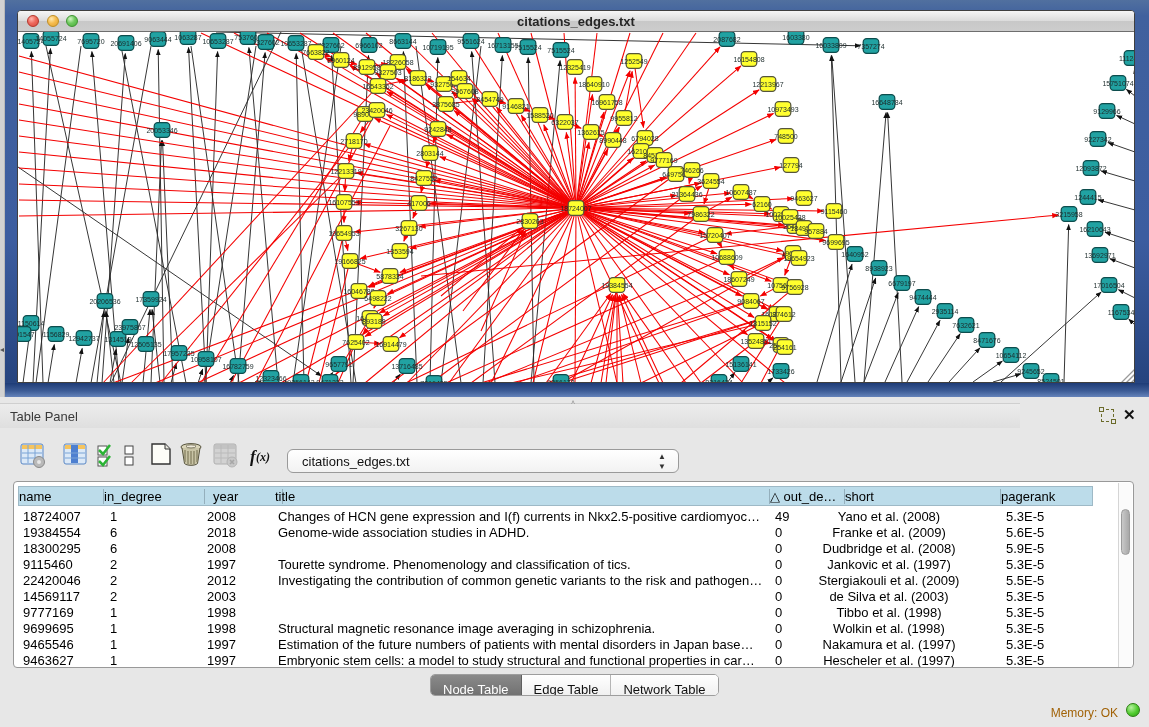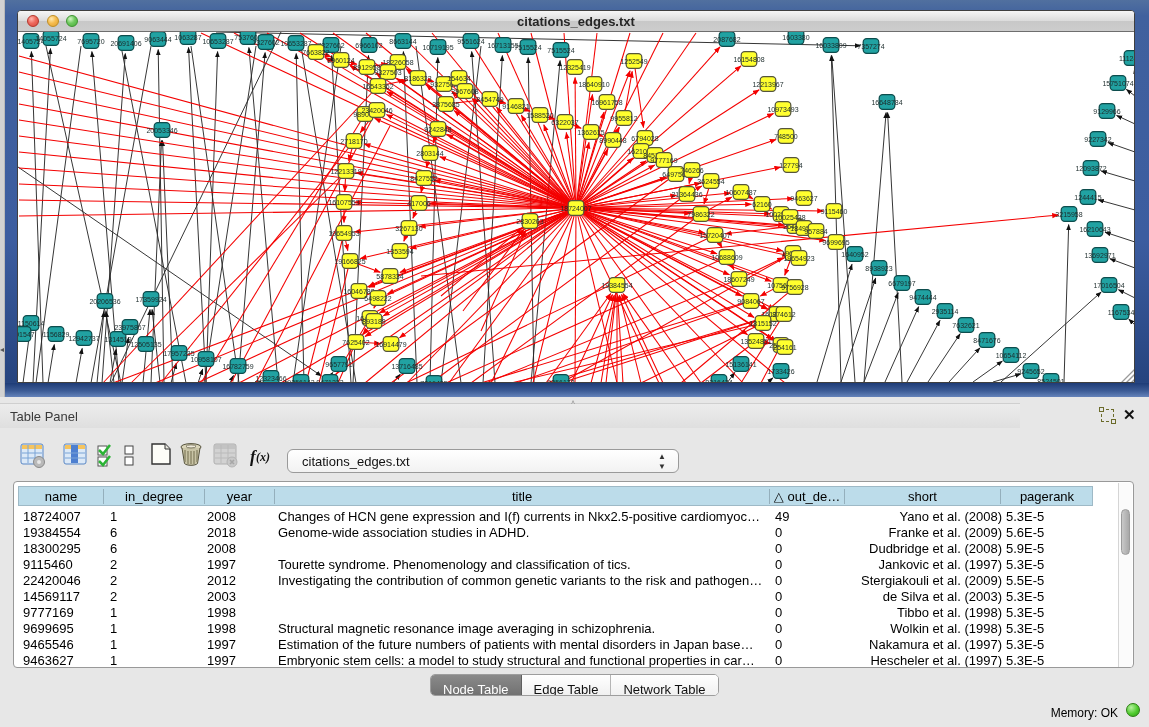--- a/index.html
+++ b/index.html
@@ -24,34 +24,34 @@
 .phead .t{position:absolute;left:10px;top:5px;font-size:13px;color:#3a3a3a}
 .fico{position:absolute;left:1101px;top:5px;width:13px;height:13px;border:1px dashed #6b6b2a}
 .fico i{position:absolute;width:5px;height:5px;border:1px solid #6b6b2a;background:#e7e7e7}
 .xico{position:absolute;left:1123px;top:2px;font-size:15px;font-weight:bold;color:#111}
 .toolbar{position:absolute;left:0;top:36px;width:1149px;height:46px}
 .combo{position:absolute;left:287px;top:16px;width:392px;height:24px;background:linear-gradient(180deg,#ffffff,#f2f2f2);border:1px solid #9a9a9a;border-radius:6px}
 .combo .tx{position:absolute;left:14px;top:4px;font-size:13px;color:#111}
 .combo .ar{position:absolute;right:12px;top:2px;font-size:8px;color:#333;line-height:10px;text-align:center}
 .well{position:absolute;left:13px;top:84px;width:1121px;height:187px;background:#fff;border:1px solid #999;border-radius:4px;overflow:hidden}
 .thead{position:absolute;left:4px;top:4px;width:1075px;height:20px;background:#bcdcea;border:1px solid #9eb9c6}
-.th{position:absolute;top:2px;font-size:13px;color:#000;text-align:center;border-right:1px solid #94afbc}
+.th{position:absolute;top:2px;font-size:13px;color:#000;text-align:left;border-right:1px solid #94afbc}
 .tbody{position:absolute;left:4px;top:27px;width:1075px;height:160px;font-size:13px;color:#000}
 .tr{position:relative;height:16px;white-space:nowrap}
 .tr div{position:absolute;top:0;overflow:hidden}
 .c0{left:5px;width:80px}.c1{left:92px;width:85px}.c2{left:189px;width:60px}
 .c3{left:260px;width:492px}.c4{left:757px;width:68px}
-.c5{left:814px;width:170px;text-align:right}.c6{left:988px;width:90px}
+.c5{left:786px;width:170px;text-align:center}.c6{left:988px;width:90px}
 .vsb{position:absolute;right:1px;top:1px;width:14px;height:184px;background:#fbfbfb;border-left:1px solid #d5d5d5}
 .vsb .th2{position:absolute;left:2px;top:26px;width:9px;height:46px;background:linear-gradient(90deg,#c9c9c9,#a8a8a8);border-radius:5px;border:1px solid #9b9b9b}
 .tabs{position:absolute;left:430px;top:277px;height:22px;display:flex;border:1px solid #9d9d9d;border-radius:5px;overflow:hidden;background:#fff}
 .tab{height:22px;line-height:21px;font-size:13px;padding:4px 12px;color:#111;background:linear-gradient(180deg,#ffffff,#efefef);border-right:1px solid #b5b5b5}
 .tab.sel{background:linear-gradient(180deg,#8a8a8a,#6f6f6f);color:#fff;border-right:1px solid #5f5f5f}
 .tab:last-child{border-right:none}
-.mem{position:absolute;right:31px;top:309px;font-size:12px;color:#000000}
+.mem{position:absolute;right:31px;top:309px;font-size:12px;color:#a16207}
 .dot{position:absolute;right:9px;top:306px;width:14px;height:14px;border-radius:50%;background:radial-gradient(circle at 35% 30%,#b6f0a0 0%,#4fcb2d 55%,#2f9e17 100%);border:1px solid #2a7d12}
 </style></head><body>
 <div class="page">
  <div class="graphsec">
   <div class="blueframe">
         <div class="bbot"></div>
       </div>
   <div class="lstrip">
         <div class="lmark">◂</div>
       </div>
@@ -1043,21 +1043,21 @@
    </svg>
    <div class="combo">
           <div class="tx">citations_edges.txt</div>
           <div class="ar">▲<br>▼</div>
         </div>
   </div>
   <div class="well">
     <div class="thead">
       <div class="th" style="left:0;width:85px">name</div>
       <div class="th" style="left:85px;width:101px">in_degree</div>
-      <div class="th" style="left:186px;width:70px">year</div>
+      <div class="th" style="left:194px;width:70px">year</div>
       <div class="th" style="left:256px;width:495px">title</div>
       <div class="th" style="left:751px;width:75px">△ out_de…</div>
       <div class="th" style="left:826px;width:156px">short</div>
       <div class="th" style="left:982px;width:92px;border-right:none">pagerank</div>
     </div>
     <div class="tbody">
           <div class="tr">
             <div class="c0">18724007</div>
             <div class="c1">1</div>
             <div class="c2">2008</div>

